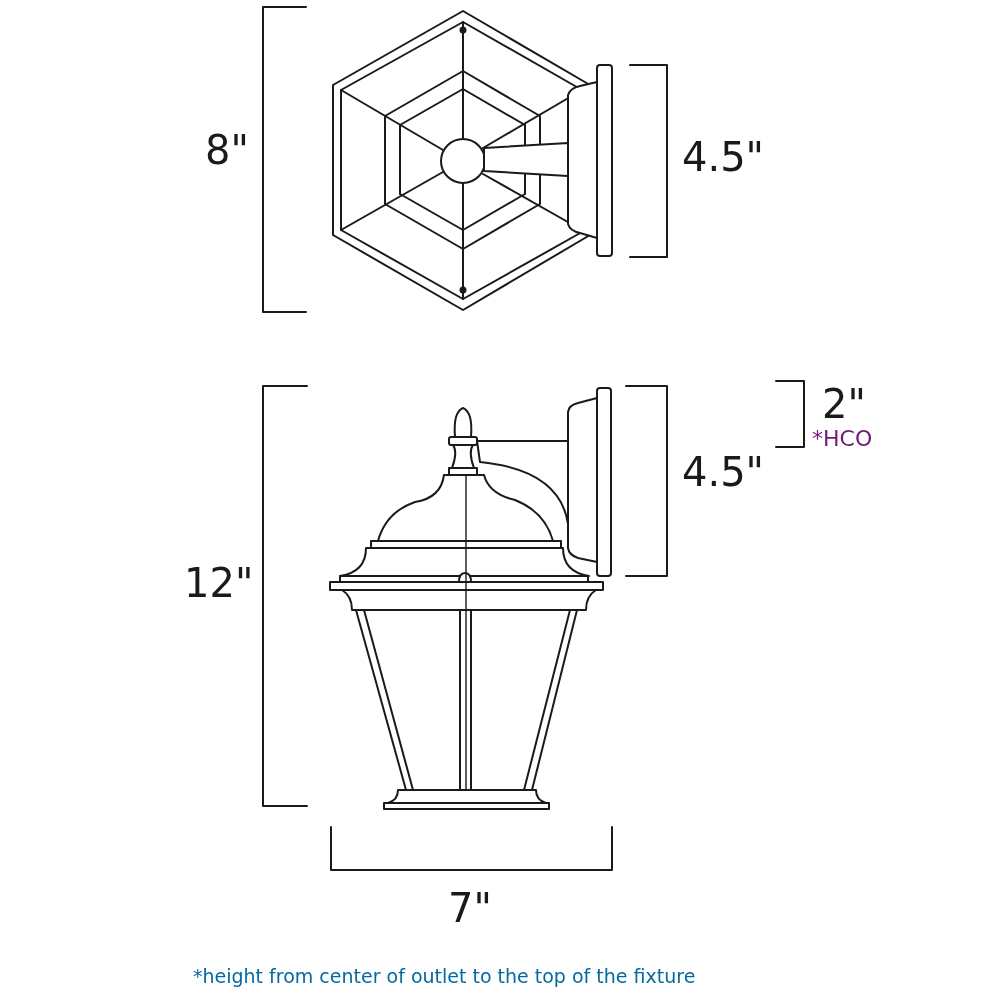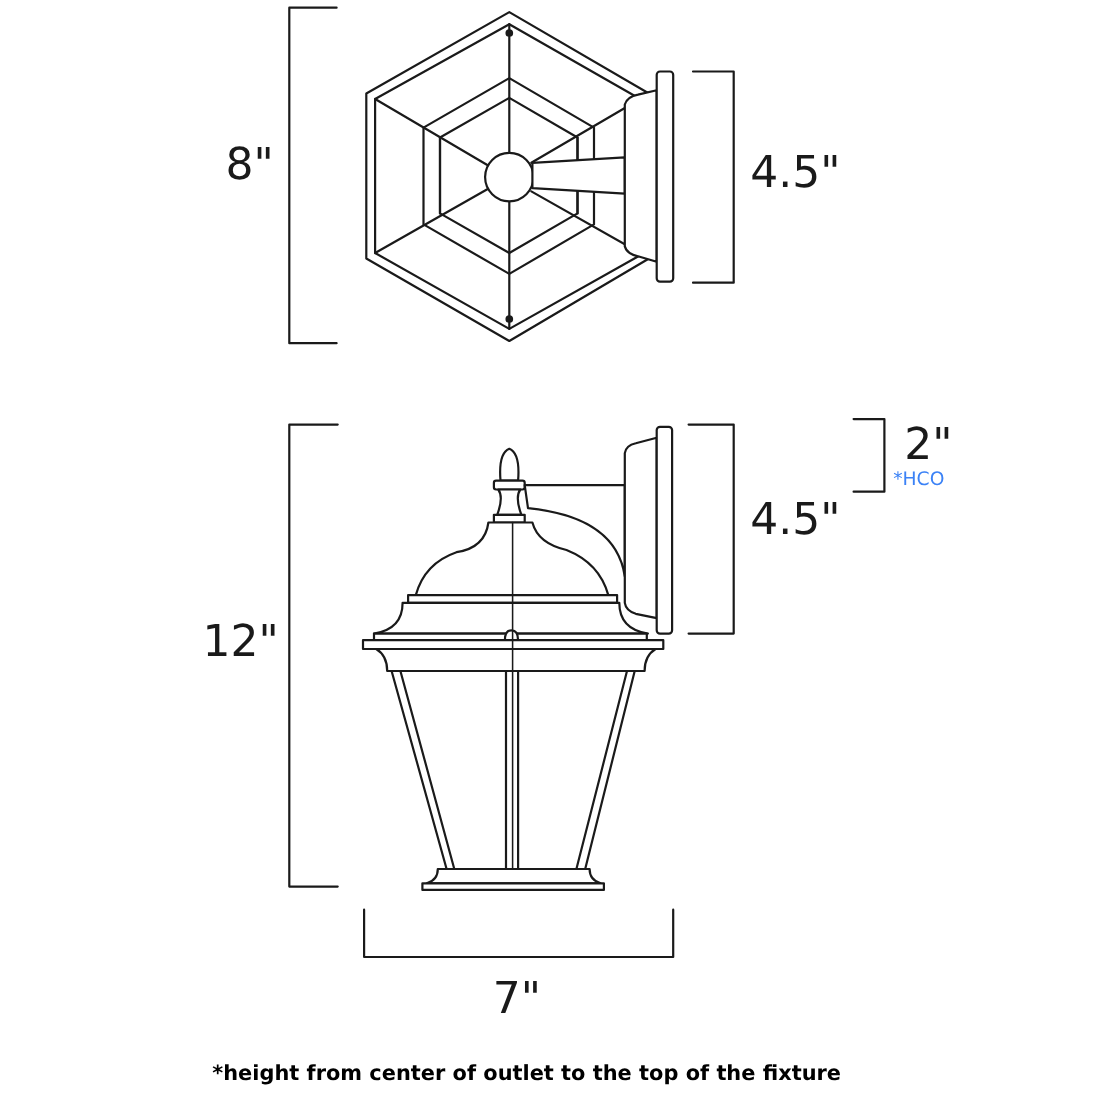--- a/index.html
+++ b/index.html
@@ -1,21 +1,21 @@
 <!DOCTYPE html>
 <html><head>
 <meta charset="utf-8">
 <style>
   html, body { margin: 0; padding: 0; background: #ffffff; }
   body { width: 1000px; height: 1000px; position: relative; overflow: hidden;
          font-family: "DejaVu Sans", "Liberation Sans", sans-serif; color: #111; }
   svg.drawing { position: absolute; left: 0; top: 0; }
   .dim { position: absolute; font-size: 40px; line-height: 1; color: #1a1a1a; letter-spacing: 0px; }
-  .small { position: absolute; font-size: 17px; color: #3b82f6; }
-  .note { position: absolute; font-size: 19px; color: #000000; white-space: nowrap; font-weight: bold; }
+  .small { position: absolute; font-size: 22px; color: #701a75; }
+  .note { position: absolute; font-size: 19px; color: #0369a1; white-space: nowrap; }
 </style>
 </head>
 <body>
 
 <svg class="drawing" width="1000" height="1000" viewBox="0 0 1000 1000" xmlns="http://www.w3.org/2000/svg">
   <g fill="none" stroke="#1a1a1a" stroke-width="2" stroke-linejoin="round" stroke-linecap="round">
 
     <g>
 
       <polygon points="463,11 590,85 590,235 463,310 333,235 333,85"></polygon>

